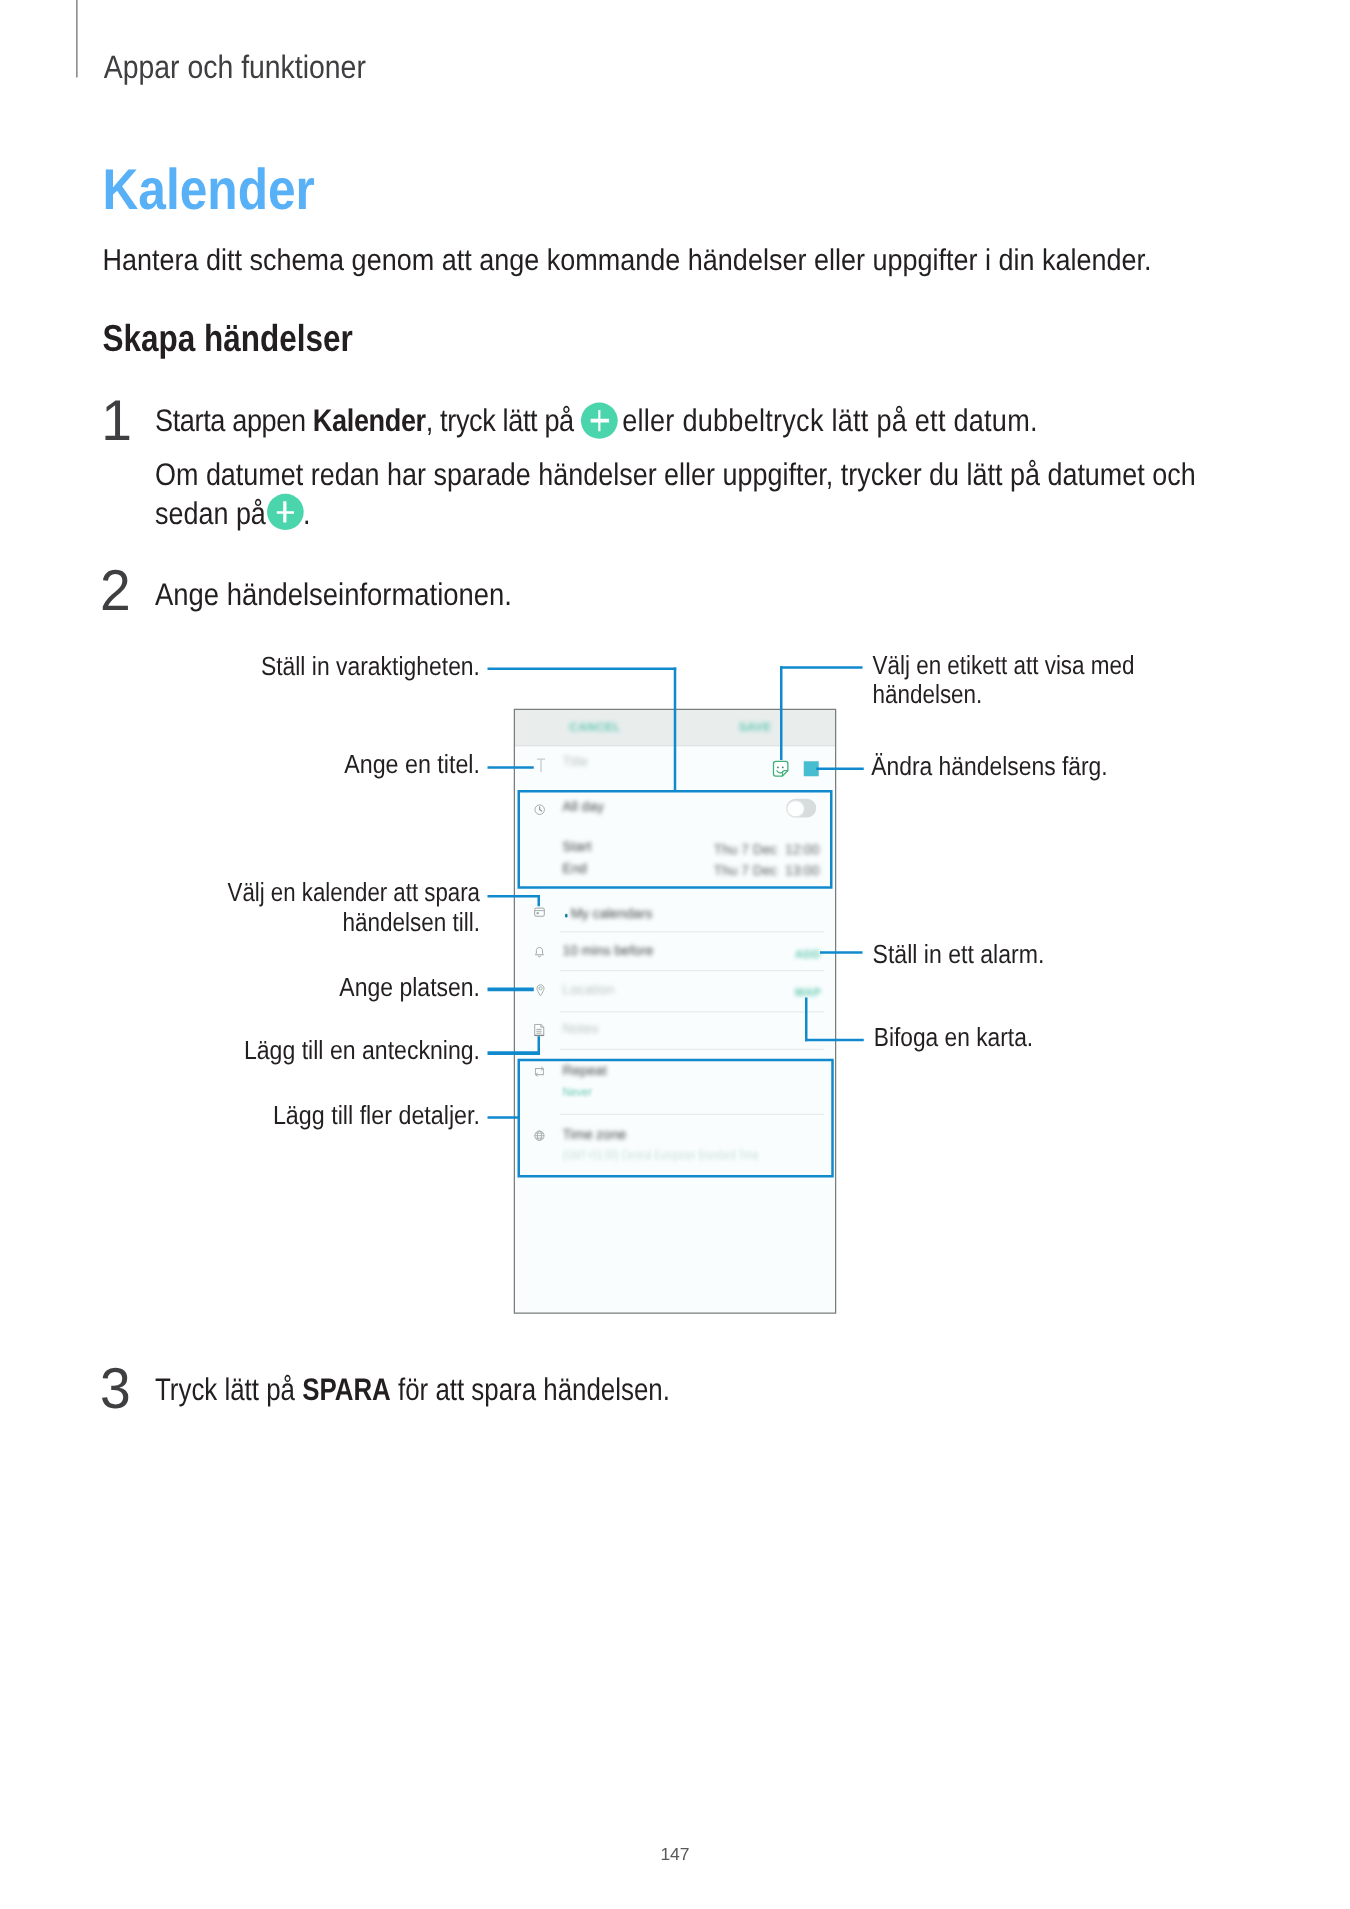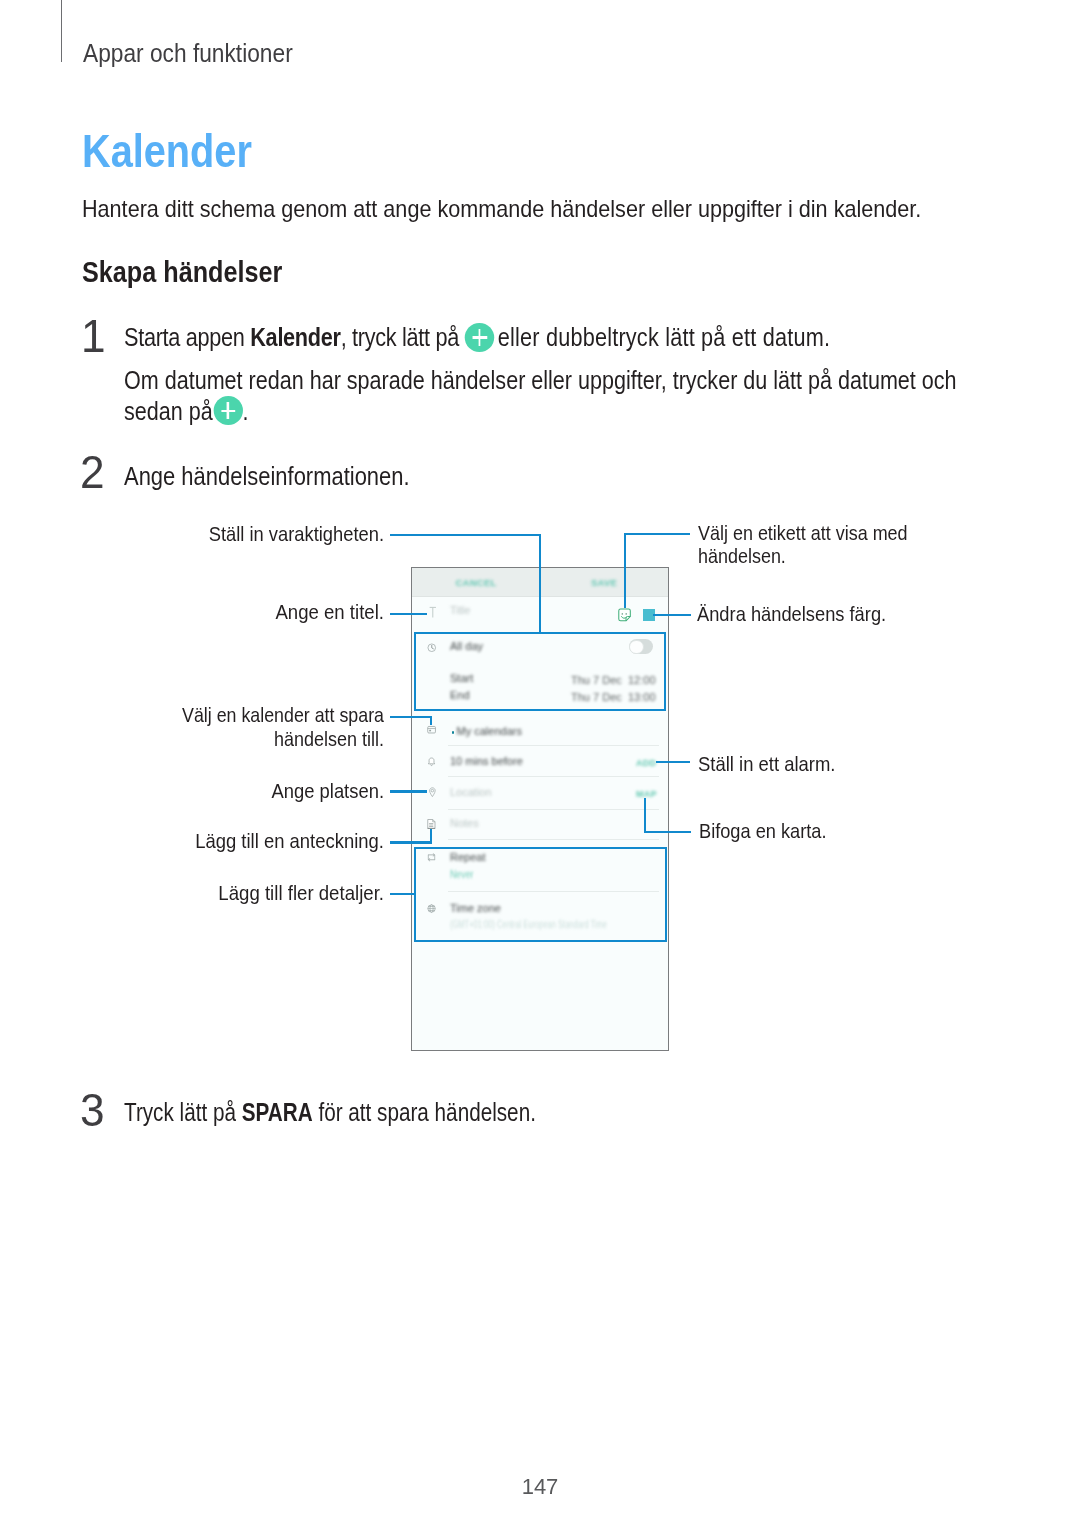--- a/index.html
+++ b/index.html
@@ -89,21 +89,21 @@
   .ico-bell{left:15.2px;top:1.9px;width:9.1px;height:10.1px;}
   .ico-pin{left:15.6px;top:.6px;width:8.8px;height:11.7px;}
   .ico-note{left:15.4px;top:1.5px;width:8.8px;height:10.3px;}
   .ico-repeat{left:15.3px;top:2.1px;width:9.1px;height:8.6px;}
   .ico-globe{left:15.1px;top:1.8px;width:9.1px;height:9.8px;}
 
   .hl{position:absolute;border:2.3px solid #1189cd;box-sizing:border-box;}
 
   
   .pnum{position:absolute;left:0;top:1476px;width:1080px;text-align:center;
-        font-size:22px;color:#58595b;line-height:1;}
+        font-size:14px;color:#58595b;line-height:1;}
 </style>
 </head>
 <body>
 
 <div class="page">
 
   <div class="hdr-rule"></div>
   <div class="hdr-text">Appar och funktioner</div>
 
   <div class="h1">Kalender</div>

